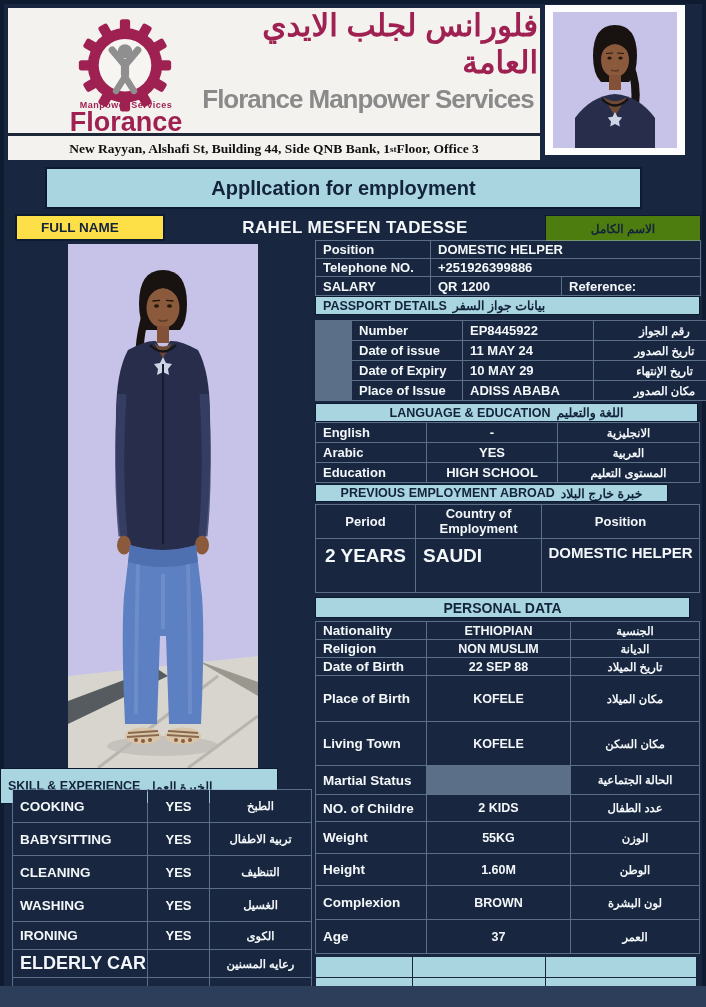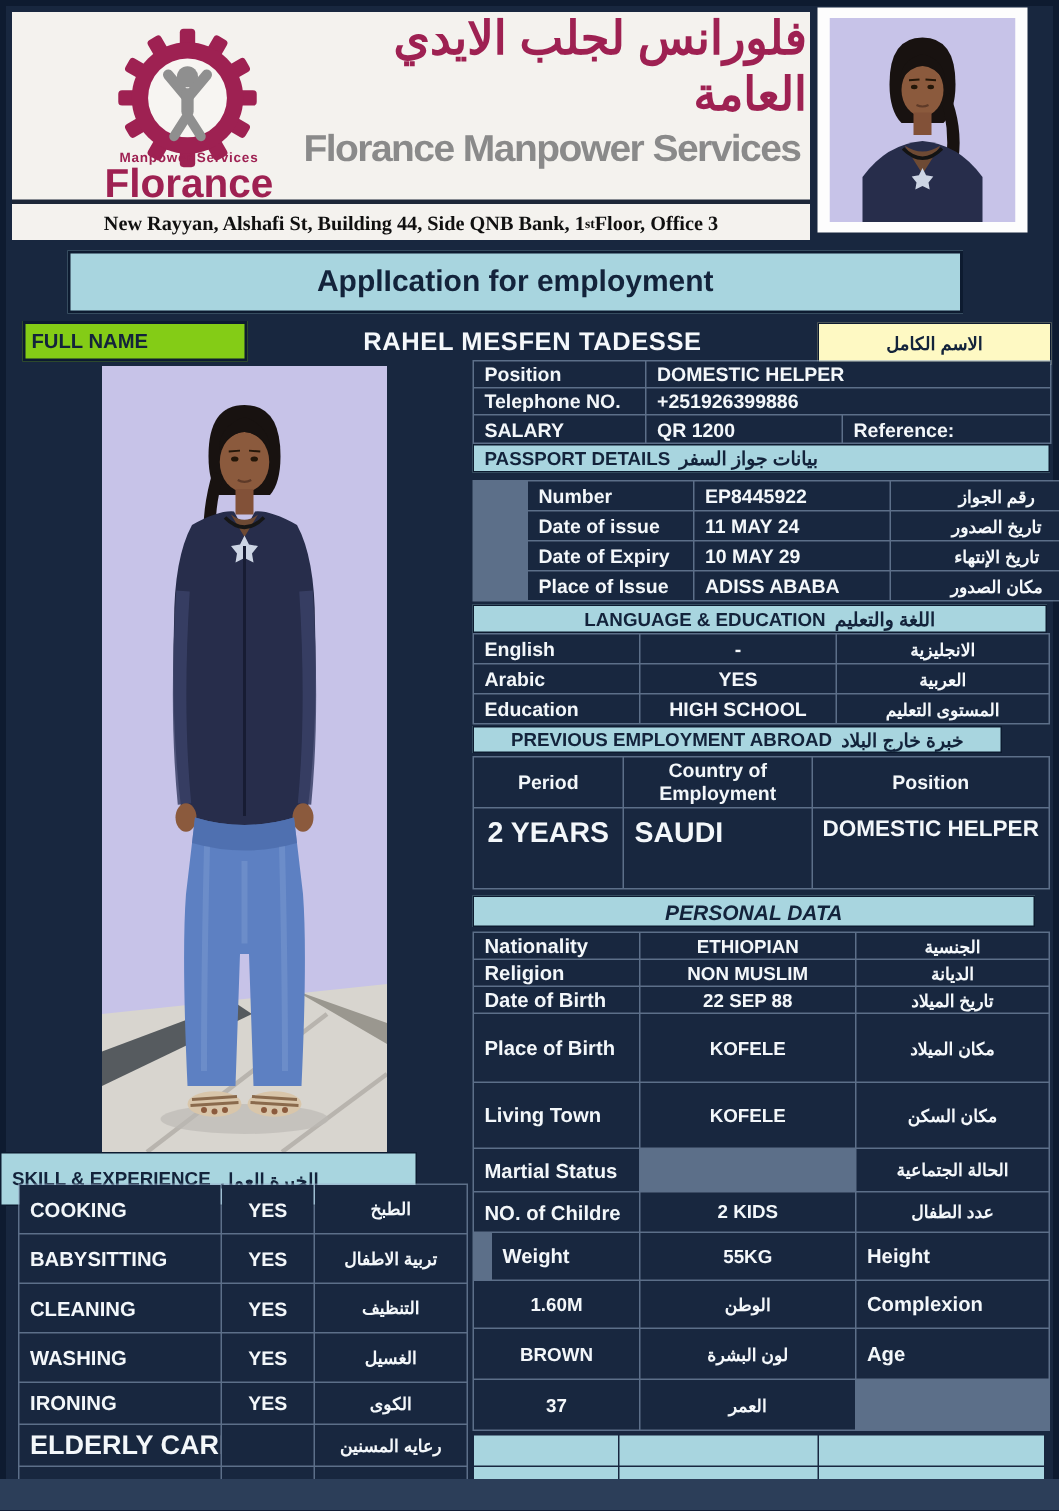--- a/index.html
+++ b/index.html
@@ -27,26 +27,26 @@
   .photo-frame svg{position:absolute;left:8px;top:7px;}
   .photo-main{position:absolute;left:68px;top:244px;width:190px;height:524px;}
   
   .bar{position:absolute;background:#a8d5df;color:#13233b;font-weight:bold;font-size:12.5px;
     display:flex;align-items:center;gap:6px;border:1px solid #0d1b30;box-sizing:border-box;white-space:nowrap;}
   .bar.ctr{justify-content:center;}
   .bar.lft{padding-left:7px;}
   .title-bar{position:absolute;left:45px;top:167px;width:597px;height:42px;background:#a8d5df;
     border:2px solid #0d1b30;box-sizing:border-box;color:#13233b;font-weight:bold;font-size:20px;
     display:flex;align-items:center;justify-content:center;}
-  .fullname-box{position:absolute;left:15px;top:214px;width:150px;height:27px;background:#84cc16;
+  .fullname-box{position:absolute;left:15px;top:214px;width:150px;height:27px;background:#fde047;
     border:2px solid #0d1b30;box-sizing:border-box;color:#13233b;font-weight:bold;font-size:13.5px;
-    display:flex;align-items:center;padding-left:4px;}
+    display:flex;align-items:center;padding-left:24px;}
   .name-text{position:absolute;left:170px;top:214px;width:370px;height:27px;color:#f5f8fb;
     font-weight:bold;font-size:17px;letter-spacing:.4px;display:flex;align-items:center;justify-content:center;}
-  .name-ar{position:absolute;left:545px;top:215px;width:156px;height:28px;background:#fef9c3;
+  .name-ar{position:absolute;left:545px;top:215px;width:156px;height:28px;background:#4d7c0f;
     border:1px solid #0d1b30;box-sizing:border-box;color:#13233b;font-weight:bold;font-size:12px;
     display:flex;align-items:center;justify-content:center;direction:rtl;}
   
   .grid{position:absolute;display:grid;gap:1px;background:rgba(150,172,198,.55);padding:1px;}
   .grid .c{background:#18273f;color:#f3f7fa;font-weight:bold;font-size:13px;
     display:flex;align-items:center;overflow:hidden;white-space:nowrap;}
   .c.l{padding-left:7px;}
   .c.ctr{justify-content:center;}
   .c.ar{justify-content:center;font-size:11.5px;direction:rtl;}
   .c.blue{background:#a8d5df;}
@@ -238,21 +238,21 @@
   </div>
   <div class="grid" style="left:315px;top:504px;grid-template-columns:99px 125px 157px;grid-template-rows:33px 53px;">
     <div class="c ctr">Period</div>
     <div class="c ctr wrap">Country of Employment</div>
     <div class="c ctr">Position</div>
     <div class="c ctr big" style="align-items:flex-start;padding-top:6px;">2 YEARS</div>
     <div class="c l big" style="align-items:flex-start;padding-top:6px;">SAUDI</div>
     <div class="c ctr" style="align-items:flex-start;padding-top:5px;font-size:15px;">DOMESTIC HELPER</div>
   </div>
 
-  <div class="bar ctr" style="left:315px;top:597px;width:375px;height:21px;font-size:14px;font-style:italic;">
+  <div class="bar ctr" style="left:315px;top:597px;width:375px;height:21px;font-size:14px;">
     <span>PERSONAL DATA</span>
   </div>
   <div class="grid" style="left:315px;top:621px;grid-template-columns:110px 143px 128px;grid-template-rows:17px 17px 17px 45px 43px 28px 26px 31px 31px 33px 33px;">
     <div class="c l" style="font-size:13.5px;">Nationality</div>
     <div class="c ctr" style="font-size:12.5px;">ETHIOPIAN</div>
     <div class="c ar">الجنسية</div>
     <div class="c l" style="font-size:13.5px;">Religion</div>
     <div class="c ctr" style="font-size:12.5px;">NON MUSLIM</div>
     <div class="c ar">الديانة</div>
     <div class="c l" style="font-size:13.5px;">Date of Birth</div>
@@ -263,22 +263,23 @@
     <div class="c ar">مكان الميلاد</div>
     <div class="c l" style="font-size:13.5px;">Living Town</div>
     <div class="c ctr" style="font-size:12.5px;">KOFELE</div>
     <div class="c ar">مكان السكن</div>
     <div class="c l" style="font-size:13.5px;">Martial Status</div>
     <div class="c ctr" style="font-size:12.5px;margin-top:34px;">MARRID</div>
     <div class="c ar">الحالة الجتماعية</div>
     <div class="c l" style="font-size:13.5px;">NO. of Childre</div>
     <div class="c ctr" style="font-size:12.5px;">2 KIDS</div>
     <div class="c ar">عدد الطفال</div>
-    <div class="c l" style="font-size:13.5px;margin-left:12px;">Weight</div>
+    <div class="c l" style="font-size:13.5px;">Weight</div>
     <div class="c ctr" style="font-size:12.5px;">55KG</div>
+    <div class="c ar">الوزن</div>
     <div class="c l" style="font-size:13.5px;">Height</div>
     <div class="c ctr" style="font-size:12.5px;">1.60M</div>
     <div class="c ar">الوطن</div>
     <div class="c l" style="font-size:13.5px;">Complexion</div>
     <div class="c ctr" style="font-size:12.5px;">BROWN</div>
     <div class="c ar">لون البشرة</div>
     <div class="c l" style="font-size:13.5px;">Age</div>
     <div class="c ctr" style="font-size:12.5px;">37</div>
     <div class="c ar">العمر</div>
   </div>

